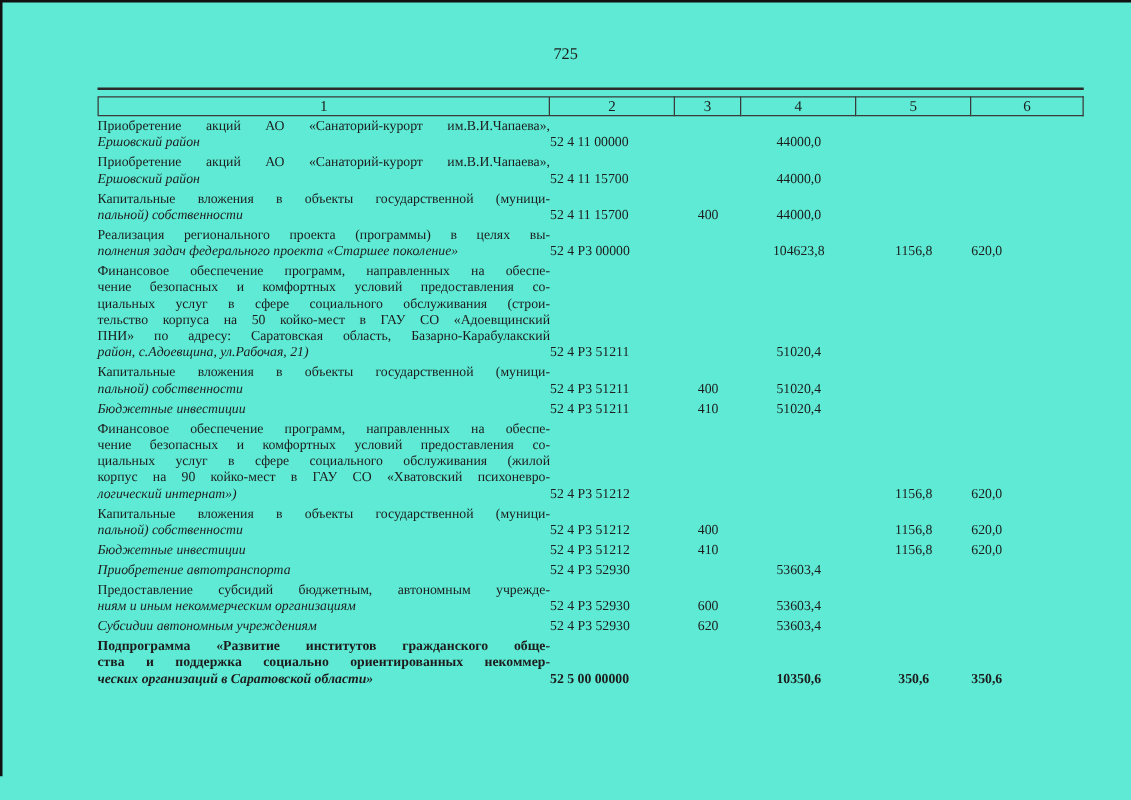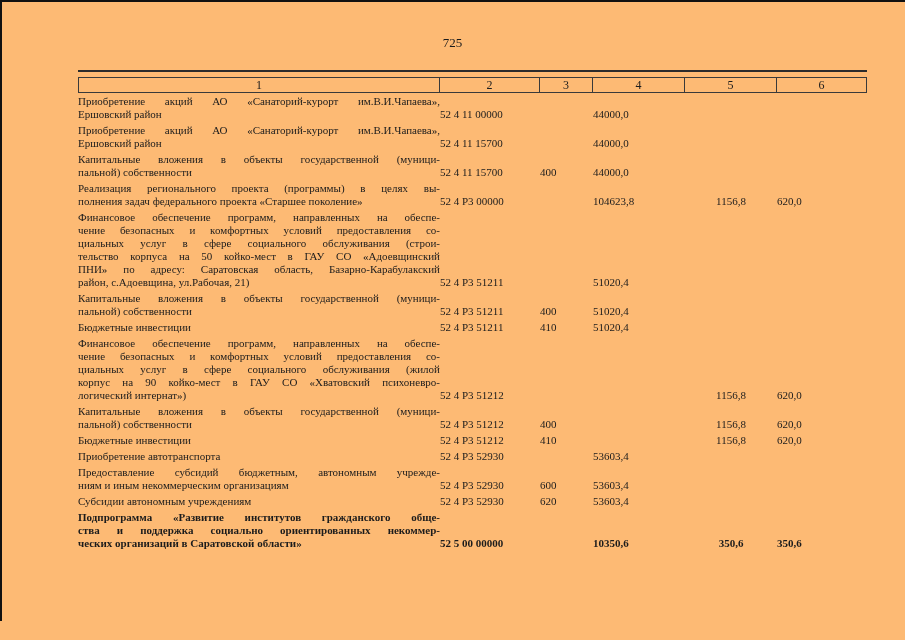--- a/index.html
+++ b/index.html
@@ -1,20 +1,20 @@
 <!DOCTYPE html>
 <html><head>
 <meta charset="utf-8">
 <style>
   html, body { margin: 0; padding: 0; background: #888; }
   .page {
     position: relative;
     width: 905px; height: 640px;
     margin: 0 auto;
-    background: #fdba74;
+    background: #5eead4;
     font-family: "Liberation Serif", "DejaVu Serif", serif;
     color: #1c1c1c;
     overflow: hidden;
   }
   .frame-top  { position: absolute; top: 0; left: 0; width: 905px; height: 2px; background: #111; }
   .frame-left { position: absolute; top: 0; left: 0; width: 2px; height: 621px; background: #111; }
   .page-number {
     position: absolute; top: 35px; left: 0; width: 905px;
     text-align: center; font-size: 13px;
   }
@@ -35,26 +35,26 @@
   .hc6 { width: 90px; }
   table.body {
     border-collapse: collapse; table-layout: fixed;
     width: 789px; margin-top: 2px;
     font-size: 11px; line-height: 13px;
   }
   table.body td { vertical-align: bottom; padding: 3px 0 0 0; }
   table.body tr:first-child td { padding-top: 0; }
   td.c1 { padding-left: 7px;  padding-right: 2px; }
   td.c2 { padding-left: 15px; white-space: nowrap; }
-  td.c3 { }
-  td.c4 { text-align: left; padding-right: 6px; font-family: Liberation Serif, serif; }
+  td.c3 { text-align: center; }
+  td.c4 { text-align: center; padding-right: 6px; font-family: Liberation Serif, serif; }
   td.c5 { text-align: center; padding-right: 9px; }
   td.c6 { text-align: left; padding-right: 7px; }
   .jline { text-align: justify; text-align-last: justify; }
-  .lline { text-align: left; }
+  .lline { text-align: left; font-style: italic; }
   tr.bold { font-weight: bold; }
 </style>
 </head>
 <body>
 
 <div class="page">
   <div class="frame-top"></div>
   <div class="frame-left"></div>
   <div class="page-number">725</div>
 

